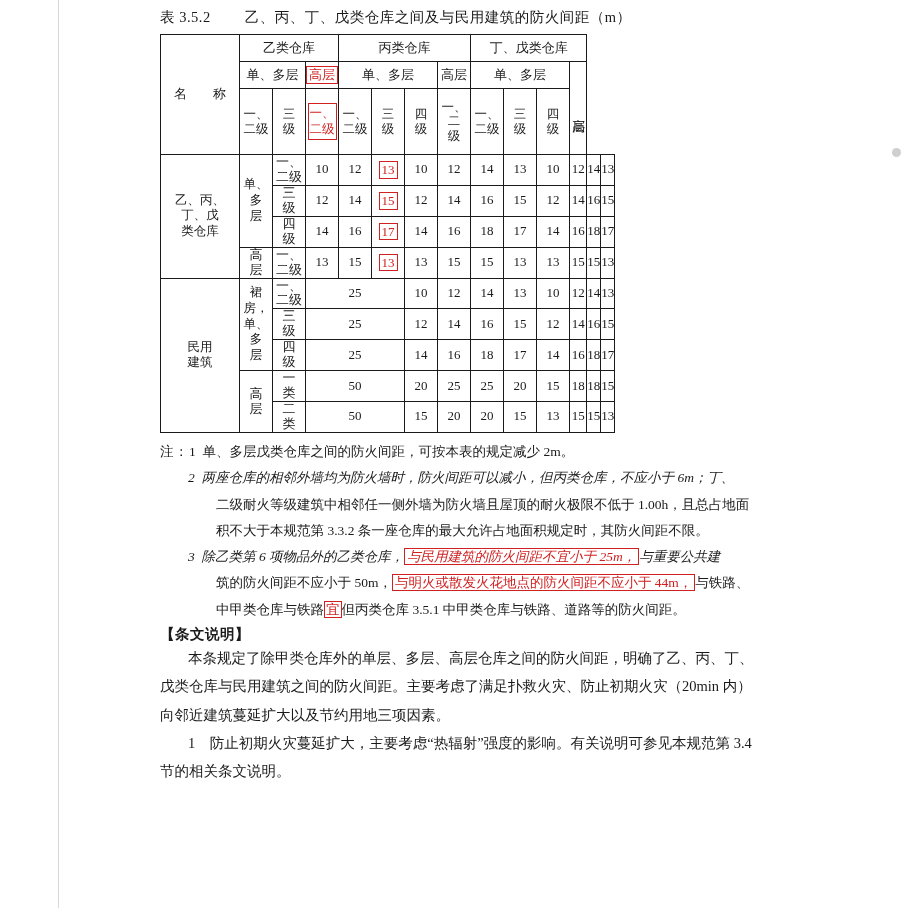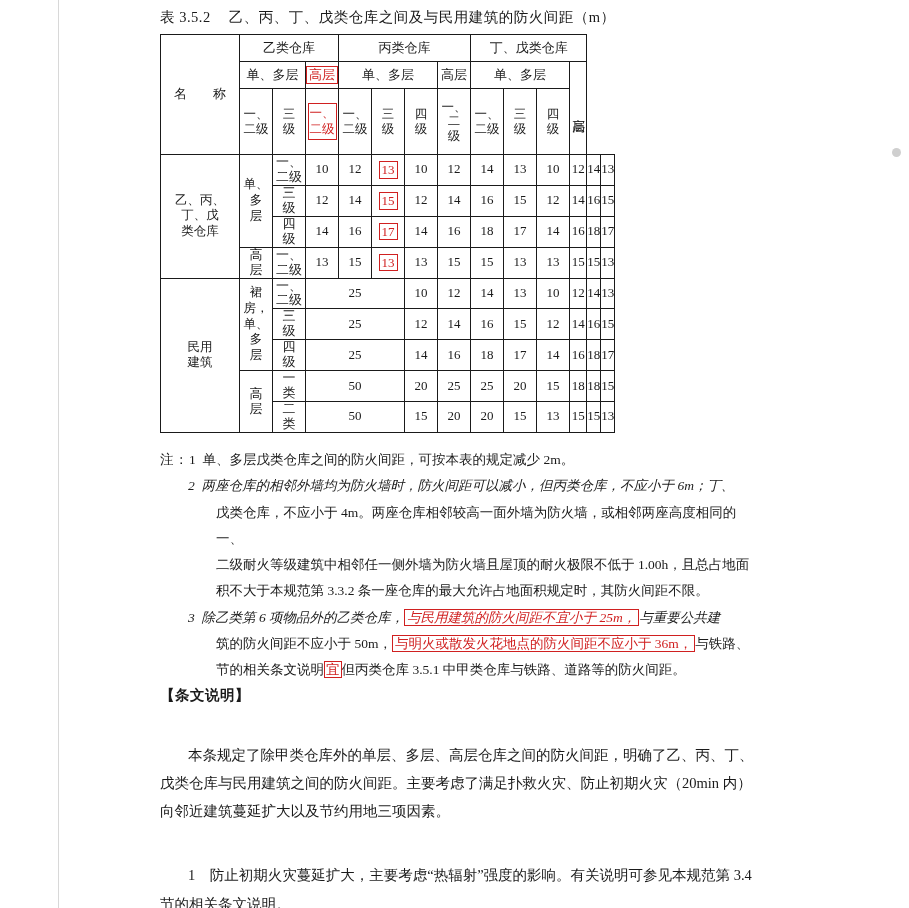--- a/index.html
+++ b/index.html
@@ -39,21 +39,21 @@
     position: absolute;
     left: 160px; top: 8px;
     width: 600px;
   }
   .tbl-title {
     font-size: 14.5px;
     letter-spacing: 0.5px;
     margin-bottom: 7px;
     white-space: nowrap;
   }
-  .tbl-title .tno { margin-right: 18px; }
+  .tbl-title .tno { margin-right: 34px; }
 
   table.main {
     border-collapse: collapse;
     table-layout: fixed;
     font-size: 13px;
     background: #fff;
   }
   table.main td {
     border: 1px solid #1a1a1a;
     text-align: center;
@@ -83,21 +83,21 @@
   .hl-v {
     color: #d02020;
     border: 1px solid #d02020;
     display: inline-block;
     padding: 2px 1px;
     line-height: 1.25;
   }
   .two-line { font-size: 12.5px; line-height: 1.25; }
 
   .notes {
-    margin-top: 14px;
+    margin-top: 6px;
     font-size: 13.5px;
     line-height: 1.95;
   }
   .notes .row { display: block; }
   .n-lbl { letter-spacing: 1px; }
   .ind1 { padding-left: 28px; font-style: italic; }
   .ind2 { padding-left: 56px; }
   .hlbox {
     color: #d02020;
     border: 1px solid #d02020;
@@ -112,21 +112,20 @@
   .sect-title {
     margin-top: 2px;
     font-size: 14.5px;
     font-weight: bold;
     letter-spacing: 0.5px;
   }
   .body-p {
     font-size: 14.5px;
     line-height: 1.95;
     text-indent: 28px;
-    margin-top: 36px;
   }
 </style>
 </head>
 <body>
 
 <div class="page">
   <div class="left-rule"></div>
   <div class="scroll-dot"></div>
 
   <div class="content">
@@ -326,27 +325,26 @@
     </tbody>
       </table>
 
     <div class="notes">
       <div class="row">
         <span class="n-lbl">注：</span><span>1</span>&nbsp;&nbsp;<span>单、多层戊类仓库之间的防火间距，可按本表的规定减少 2m。</span>
       </div>
       <div class="row ind1">
         <span>2</span>&nbsp;&nbsp;<span>两座仓库的相邻外墙均为防火墙时，防火间距可以减小，但丙类仓库，不应小于 6m；丁、</span>
       </div>
-      <div class="row ind2"><span>戊类仓库，不应小于 4m。两座仓库相邻较高一面外墙为防火墙，或相邻两座高度相同的一、</span></div>
       <div class="row ind2"><span>二级耐火等级建筑中相邻任一侧外墙为防火墙且屋顶的耐火极限不低于 1.00h，且总占地面</span></div>
       <div class="row ind2"><span>积不大于本规范第 3.3.2 条一座仓库的最大允许占地面积规定时，其防火间距不限。</span></div>
       <div class="row ind1">
         <span>3</span>&nbsp;&nbsp;<span>除乙类第 6 项物品外的乙类仓库，</span><span class="hlbox">与民用建筑的防火间距不宜小于 25m，</span><span>与重要公共建</span>
       </div>
-      <div class="row ind2"><span>筑的防火间距不应小于 50m，</span><span class="hlbox">与明火或散发火花地点的防火间距不应小于 36m，</span><span>与铁路、</span></div>
-      <div class="row ind2"><span>节的相关条文说明</span><span class="hlchar">宜</span><span>但丙类仓库 3.5.1 中甲类仓库与铁路、道路等的防火间距。</span></div>
+      <div class="row ind2"><span>筑的防火间距不应小于 50m，</span><span class="hlbox">与明火或散发火花地点的防火间距不应小于 44m，</span><span>与铁路、</span></div>
+      <div class="row ind2"><span>中甲类仓库与铁路</span><span class="hlchar">宜</span><span>但丙类仓库 3.5.1 中甲类仓库与铁路、道路等的防火间距。</span></div>
     </div>
 
     <div class="sect-title">【条文说明】</div>
     <div class="body-p">本条规定了除甲类仓库外的单层、多层、高层仓库之间的防火间距，明确了乙、丙、丁、戊类仓库与民用建筑之间的防火间距。主要考虑了满足扑救火灾、防止初期火灾（20min 内）向邻近建筑蔓延扩大以及节约用地三项因素。</div>
     <div class="body-p">1　防止初期火灾蔓延扩大，主要考虑“热辐射”强度的影响。有关说明可参见本规范第 3.4 节的相关条文说明。</div>
   </div>
 </div>
 
 </body></html>

